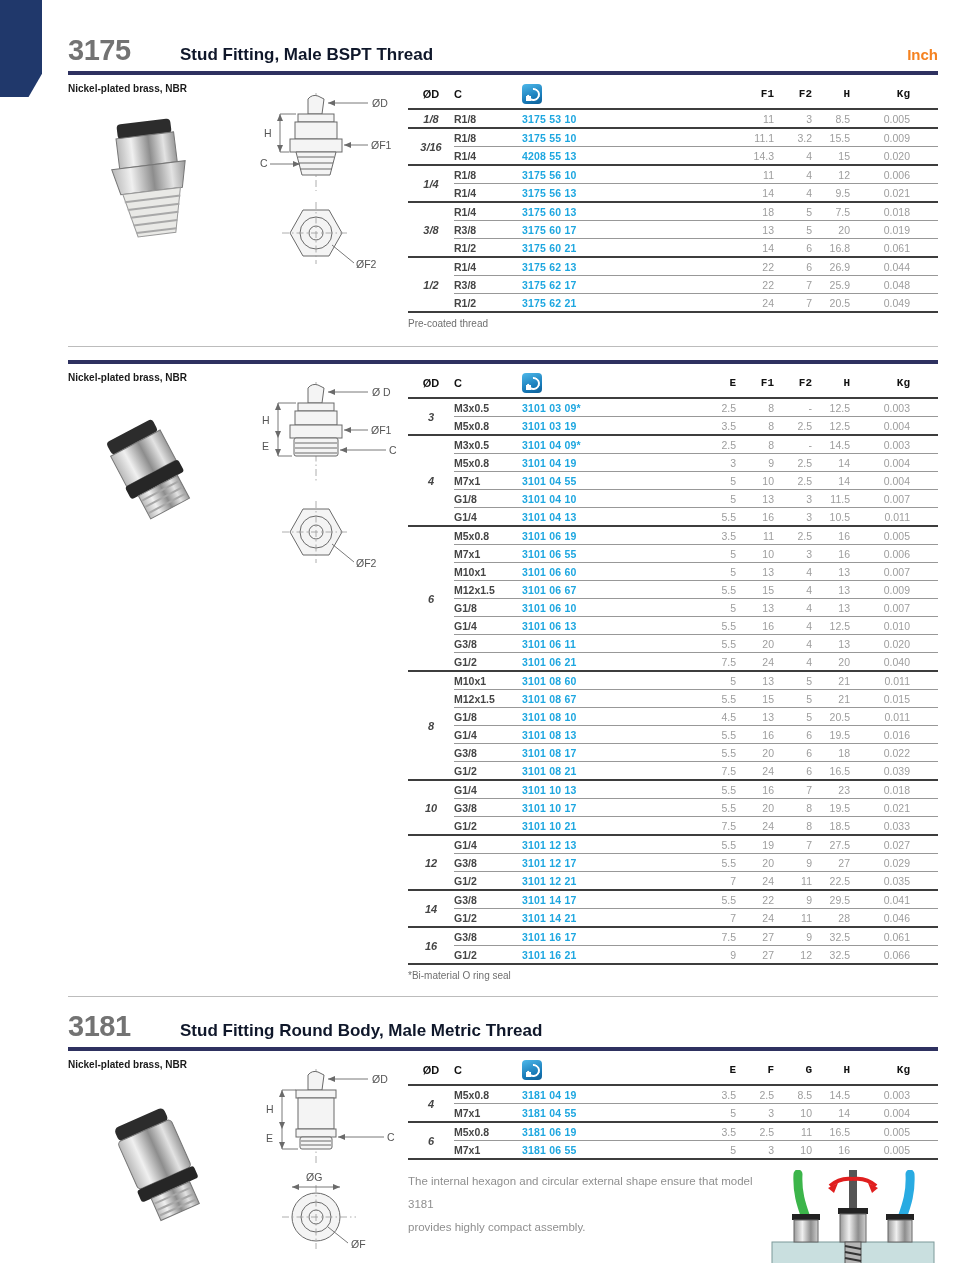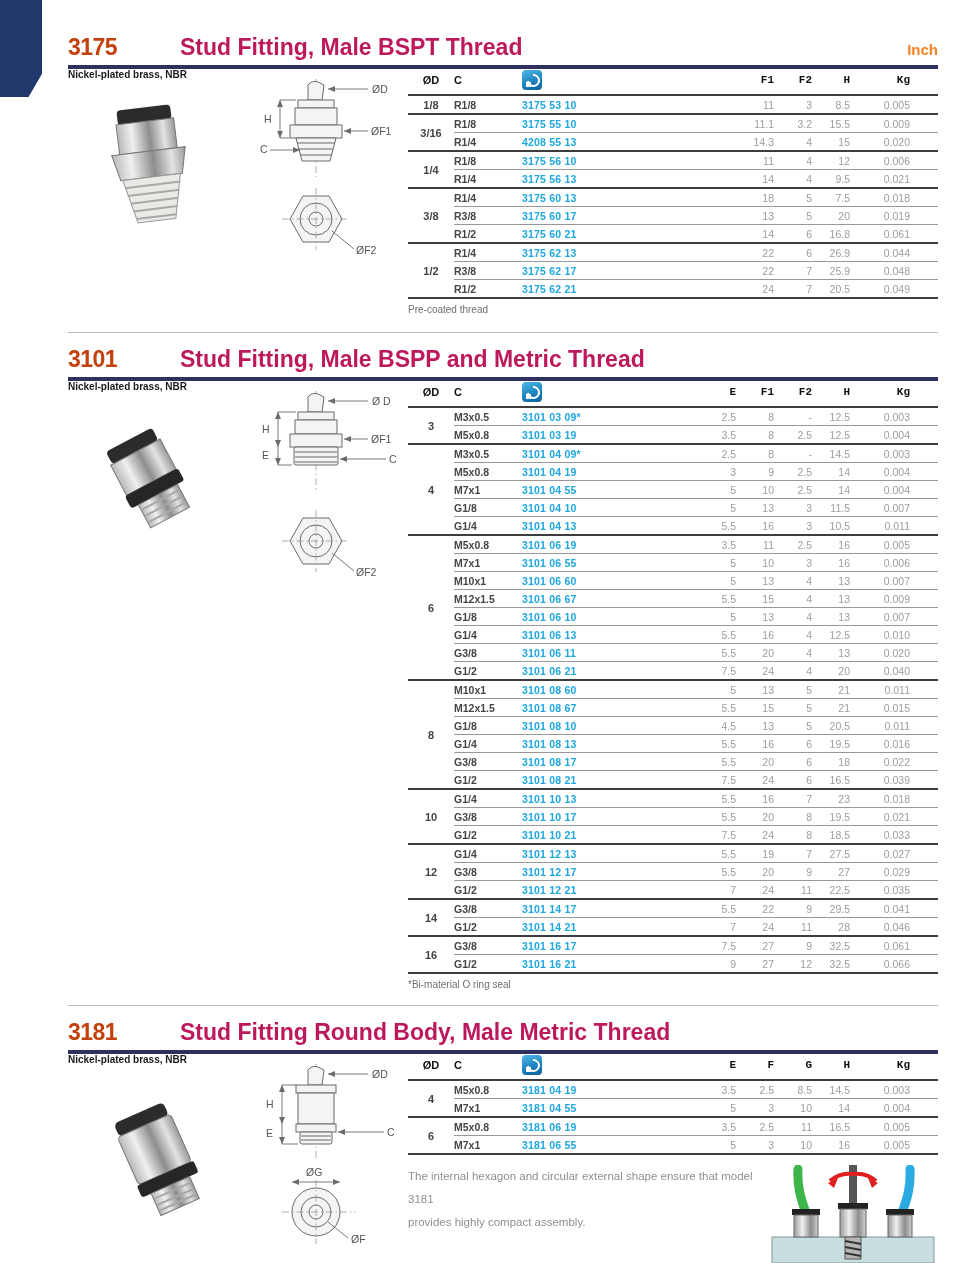--- a/index.html
+++ b/index.html
@@ -10,30 +10,30 @@
   }
   .corner-tab{
     position:absolute;top:0;left:0;width:42px;height:97px;background:#20386b;
     clip-path:polygon(0 0,100% 0,100% 76%,68% 100%,0 100%);
   }
   .content{padding:34px 19px 0 68px;width:870px;box-sizing:content-box;}
 
   
   .sec-header{display:flex;align-items:baseline;}
   .sec-number{
-    color:#c2410c;font-size:23px;font-weight:bold;letter-spacing:-.5px;
+    color:#737373;font-size:29px;font-weight:bold;letter-spacing:-.5px;
     width:112px;flex:0 0 112px;
   }
-  .sec-title{font-size:23px;font-weight:bold;color:#be185d;margin:0;}
+  .sec-title{font-size:17px;font-weight:bold;color:#0f172a;margin:0;}
   .unit-label{margin-left:auto;color:#f58220;font-size:15px;font-weight:bold;}
   .sec-rule{height:4px;background:#2e3160;margin-top:4px;}
   .sec-sep{border:none;border-top:1px solid #bcbcbc;margin:15px 0 13px 0;}
 
   
-  .sec-body{display:flex;}
+  .sec-body{display:flex;margin-top:8px;}
   .left-col{flex:0 0 340px;position:relative;}
   .right-col{flex:1 1 auto;min-width:0;}
   .material-label{font-size:10px;font-weight:bold;color:#1a1a1a;}
   .photo{position:absolute;left:18px;top:28px;}
   .diagram{position:absolute;right:2px;top:10px;}
   .diagram .ln{fill:none;stroke:#6a6a6a;stroke-width:1;}
   .diagram .fl{fill:#f4f4f4;stroke:#6a6a6a;stroke-width:1;}
   .diagram .cl{stroke:#9a9a9a;stroke-width:.8;stroke-dasharray:7 3 1.5 3;fill:none;}
   .diagram .dim{stroke:#6a6a6a;stroke-width:.9;fill:none;}
   .diagram text{font-size:10.5px;fill:#555;font-family:"Liberation Sans","DejaVu Sans",sans-serif;}
@@ -44,21 +44,21 @@
     border-bottom:2px solid #3d3d3d;
   }
   .parts-table th{
     font-size:11px;font-weight:bold;color:#111;height:22px;
     vertical-align:middle;padding:0 0 3px 0;text-align:left;
   }
   .parts-table th.h-od{text-align:center;}
   .parts-table th.h-dim{text-align:right;padding-right:8px;font-family:Liberation Mono, monospace;}
   .parts-table th.h-kg{padding-right:28px;}
   .parts-table td{height:17px;font-size:10.5px;vertical-align:middle;padding:0;}
-  td.od-cell{text-align:center;font-weight:bold;color:#454545;font-size:11px;}
+  td.od-cell{text-align:center;font-weight:bold;color:#454545;font-size:11px;font-style:italic;}
   td.c-cell{font-weight:bold;color:#454545;}
   td.part-cell{color:#1ea7e0;font-weight:bold;letter-spacing:.2px;}
   td.dim-cell{color:#9d9d9d;text-align:right;padding-right:8px;}
   td.kg-cell{padding-right:28px;text-align:right;}
   tr.group-first > td{border-top:2px solid #3d3d3d;}
   tr.group-next > td{border-top:1px solid #989898;}
 
   .footnote{font-size:10px;color:#6f6f6f;margin-top:5px;}
 
   .brand-icon{
@@ -286,24 +286,20 @@
             </tbody>
           </table>
         <div class="footnote">Pre-coated thread</div>
       </div>
     </div>
   </section>
 
   <hr class="sec-sep">
 
   <section>
-    <header class="sec-header">
-      <span class="sec-number">3101</span>
-      <h2 class="sec-title">Stud Fitting, Male BSPP and Metric Thread</h2>
-    </header>
     <div class="sec-rule"></div>
 
     <div class="sec-body">
       <div class="left-col">
         <div class="material-label">Nickel-plated brass, NBR</div>
 
         <svg class="photo" width="140" height="140" viewBox="0 0 140 140" style="top:40px;">
           <defs>
             <linearGradient id="m2" x1="0" y1="0" x2="1" y2="0">
               <stop offset="0" stop-color="#b9b9b9"></stop>

